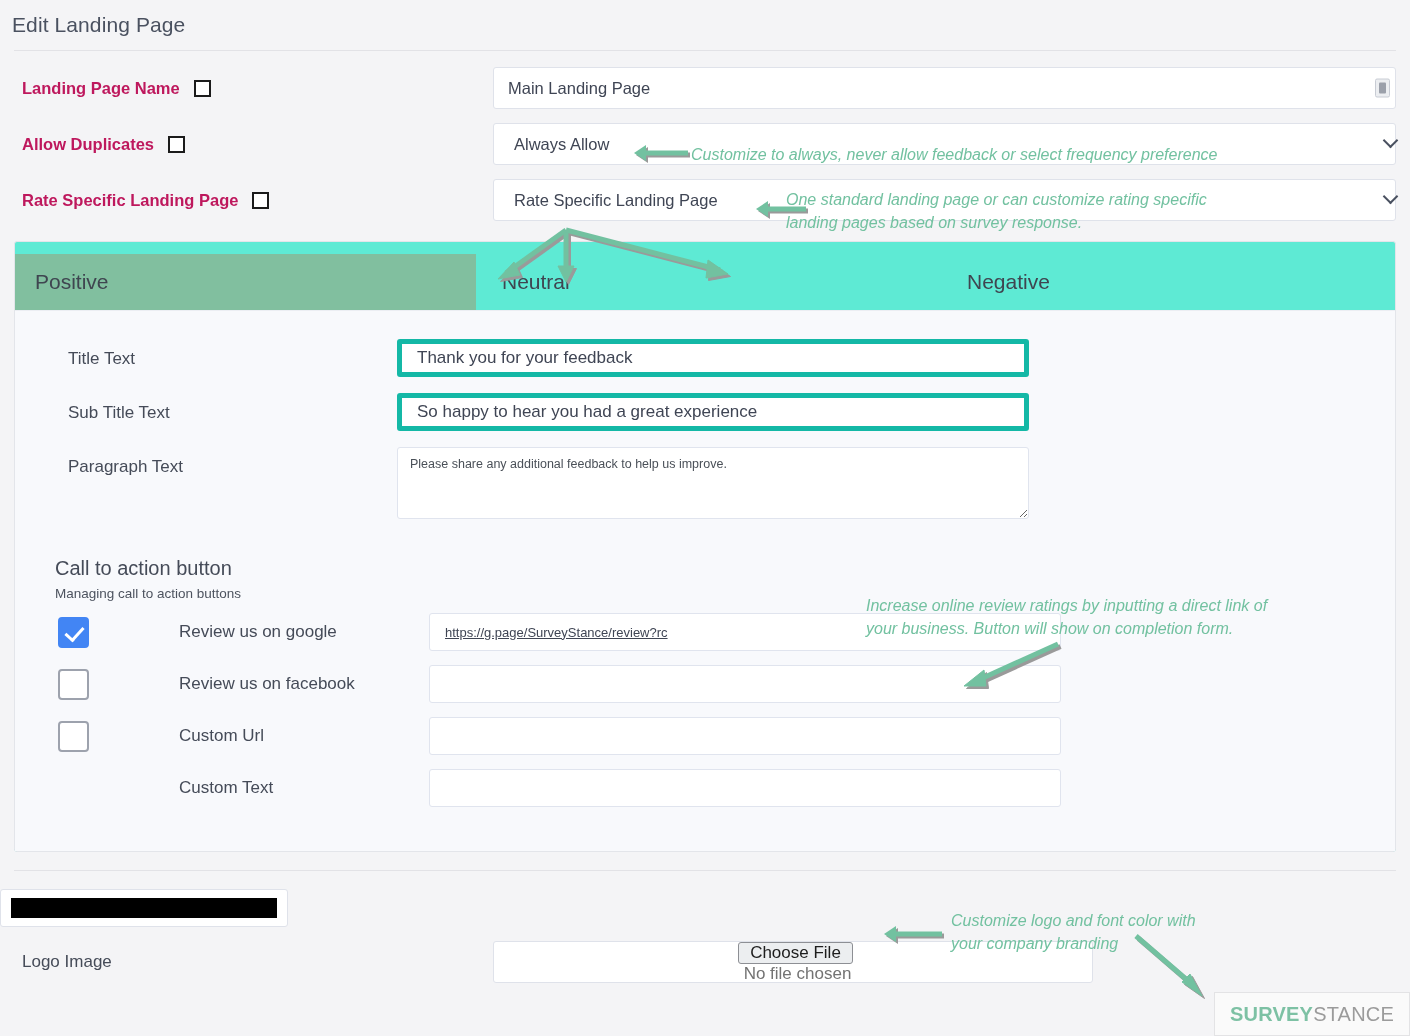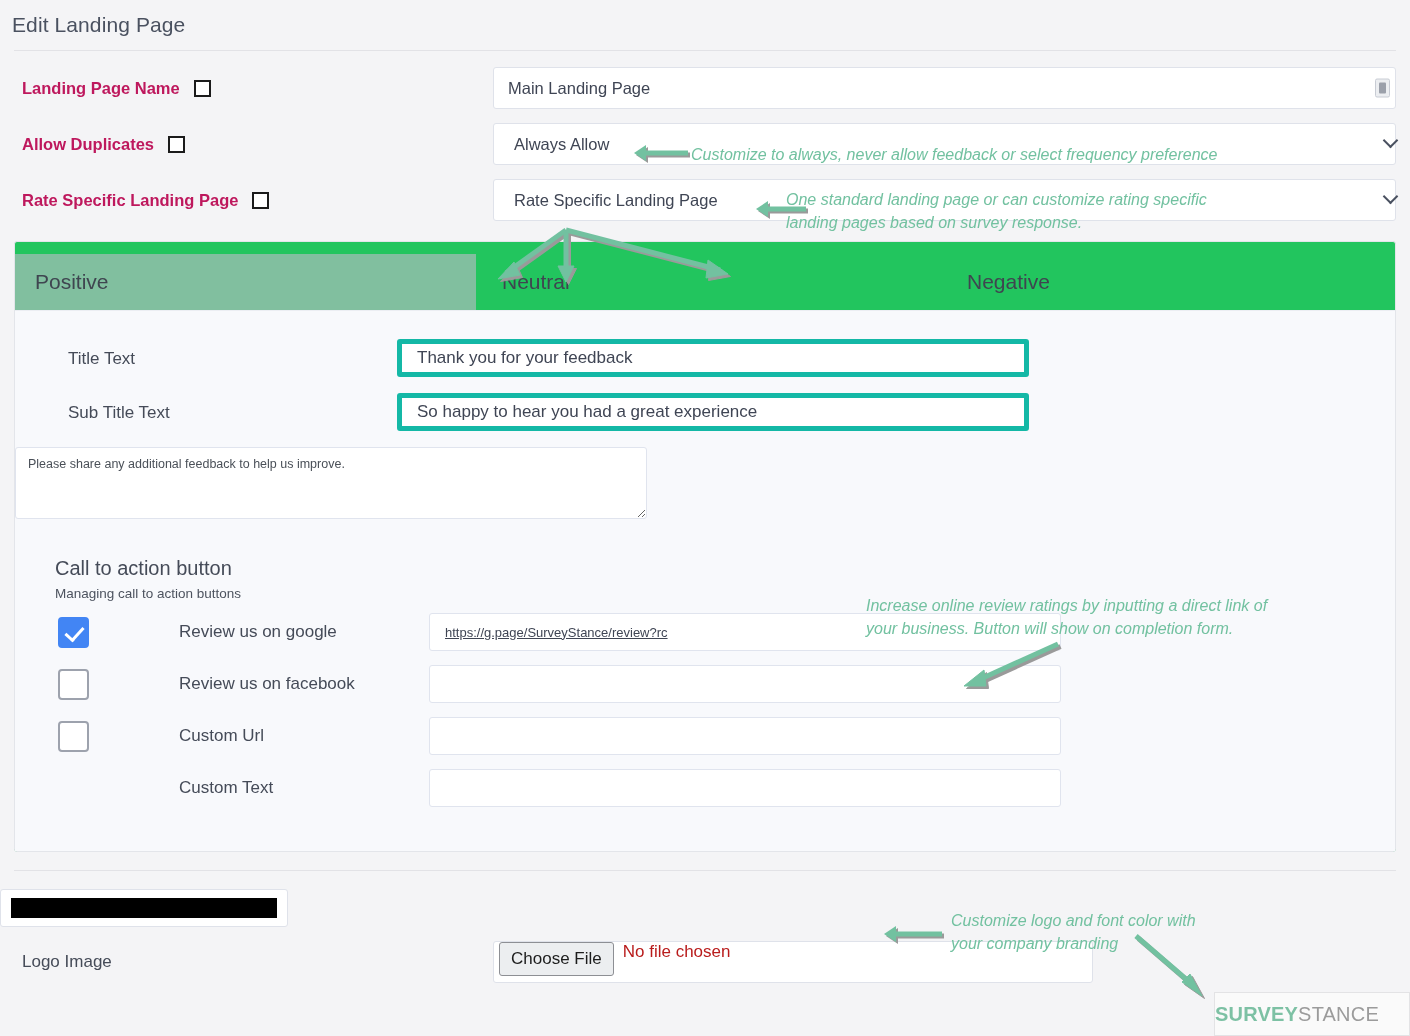--- a/index.html
+++ b/index.html
@@ -70,21 +70,21 @@
     width:15px; height:19px; border:1px solid #c8ccd4; border-radius:2px;
     background:#eceef1; display:flex; align-items:center; justify-content:center;
   }
   .field-icon i{
     display:block; width:7px; height:11px; background:#9ba0aa; border-radius:1px;
   }
 
   
   .card{
     margin:18px 14px 0 14px;
-    background:#22c55e;
+    background:#5eead4;
     border:1px solid #e3e5ea;
     border-radius:3px;
   }
   .tabs{ display:flex; height:68px; align-items:stretch; padding:12px 0 0 0; }
   .tab{
     font-size:21px; color:#3f4550;
     display:flex; align-items:center;
     padding-left:20px;
     cursor:pointer;
   }
@@ -145,44 +145,44 @@
   .blabel{ width:493px; padding-left:22px; font-size:17px; color:#454b58; }
   .color-field{
     width:288px; height:38px; background:#fff;
     border:1px solid #dfe2ea; border-radius:3px;
     display:flex; align-items:center; padding:0 10px; cursor:pointer;
   }
   .swatch{ width:268px; height:20px; background:#000; }
   .file-field{
     width:600px; height:42px; background:#fff;
     border:1px solid #dfe2ea; border-radius:3px;
-    display:flex; 
+    display:flex; align-items:center;flex-direction:column;
   }
   .choose-btn{
     height:34px; margin-left:5px;
     background:#eceef0; border:1px solid #8d8f94; border-radius:3px;
     font-size:17px; color:#1d1d1d; display:flex; align-items:center;
     padding:0 11px; cursor:pointer;
     font-family:"Liberation Sans", sans-serif;
   }
-  .file-name{ font-size:17px; color:#b91c1c; padding-left:9px; }
+  .file-name{ font-size:17px; color:#737373; padding-left:9px; }
 
   
   .ann{
     position:absolute;
     color:#72c1a0; font-size:16px; line-height:1.45;
     pointer-events:none; white-space:pre-line;font-style:italic;
   }
   .arrow{ position:absolute; pointer-events:none; }
 
   .logo{
     position:absolute; right:0; bottom:0;
     width:196px; height:44px;
     background:#fafafa; border:1px solid #e3e3e5;
-    display:flex; align-items:center; 
+    display:flex; align-items:center; justify-content:center;
     font-size:20px; font-weight:bold; letter-spacing:.2px;
   }
   .logo .g{ color:#7dc1a4; }
   .logo .k{ color:#9b9b9b; font-weight:normal; }
 </style>
 </head>
 <body>
 
 <div class="page-header">
   <div class="page-title">Edit Landing Page</div>
@@ -250,20 +250,21 @@
       <div class="plabel">Title Text</div>
       <input class="pinput" value="Thank you for your feedback" style="">
     </div>
 
     <div class="prow">
       <div class="plabel">Sub Title Text</div>
       <input class="pinput" value="So happy to hear you had a great experience" style="">
     </div>
 
     <div class="prow">
+      <div class="plabel">Paragraph Text</div>
       <textarea class="parea" style="">Please share any additional feedback to help us improve.</textarea>
     </div>
 
     <div class="cta-title">Call to action button</div>
     <div class="cta-sub">Managing call to action buttons</div>
 
     <div class="cbrow">
       <div class="cbcell">
         <div class="cb checked"></div>
       </div>

